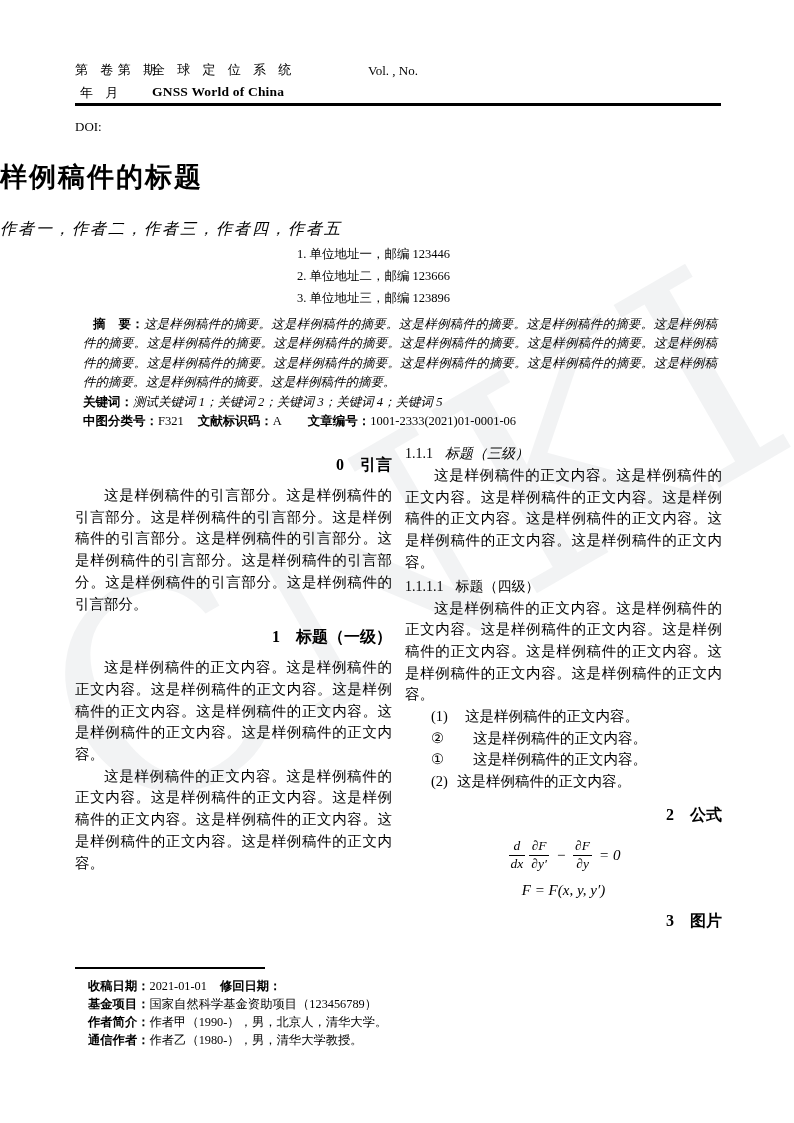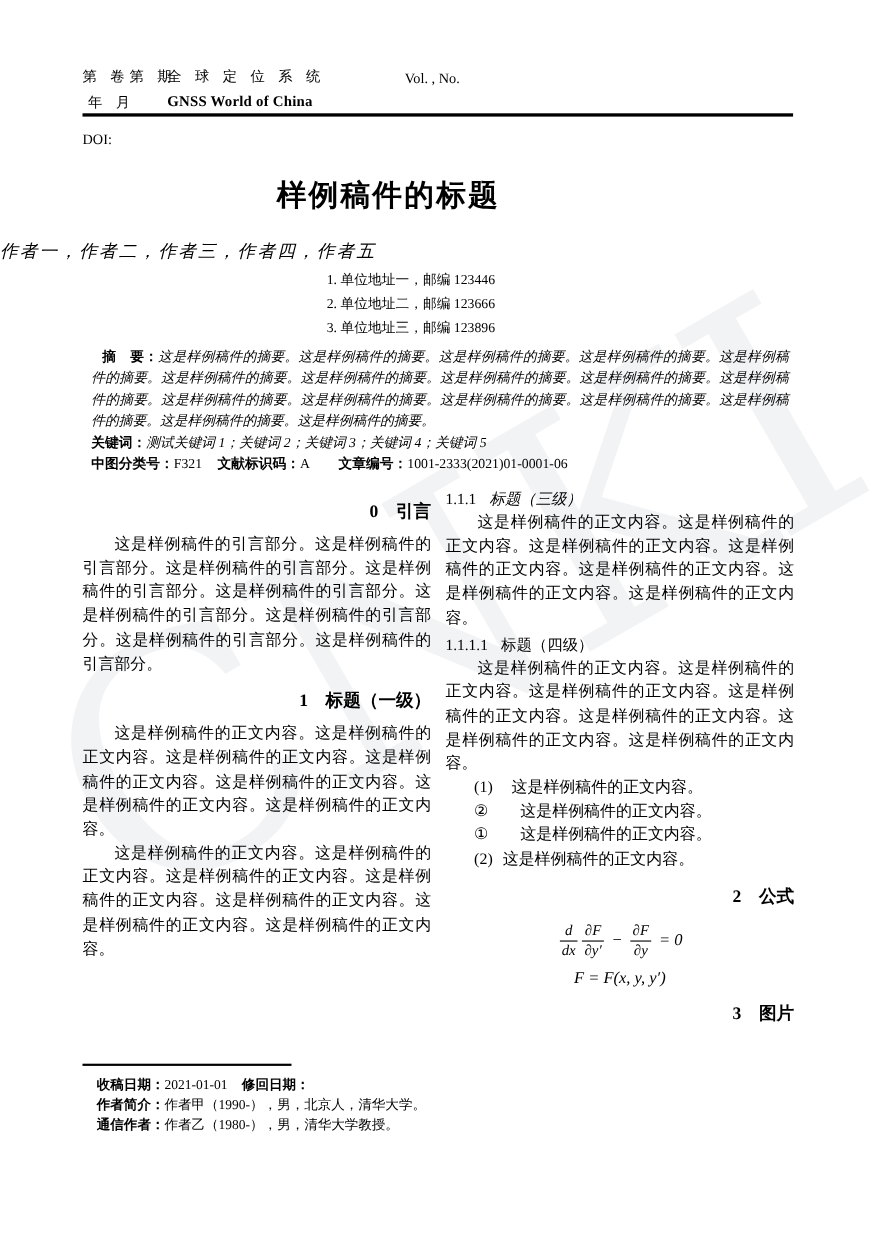--- a/index.html
+++ b/index.html
@@ -12,21 +12,21 @@
     font-family:"DejaVu Serif",serif;font-size:290px;font-weight:400;
     color:rgba(70,80,100,0.07);transform:rotate(-30deg);z-index:0;user-select:none;letter-spacing:-6px;}
   .content{position:absolute;left:0;top:0;width:794px;height:1123px;z-index:1;border-radius:26px;}
   
   .hcn{font-size:13px;letter-spacing:4.5px;white-space:nowrap;}
   .en{font-family:"Liberation Serif","DejaVu Serif",serif;}
   .jen{font-size:13.5px;font-weight:600;letter-spacing:0.2px;}
   .rule{position:absolute;left:75px;top:103px;width:646px;height:2.6px;background:#000;}
   .doi{font-size:13px;}
   
-  .doc-title{position:absolute;left:0;top:159px;width:706px;text-align:center;
+  .doc-title{position:absolute;left:0;top:159px;width:706px;text-align:left;
     font-family:"Liberation Sans","DejaVu Sans",sans-serif;font-weight:700;font-size:27px;letter-spacing:2px;margin:0;}
   .authors{position:absolute;left:0;top:219px;width:662px;
     font-style:italic;font-size:16px;letter-spacing:2px;margin:0;}
   .affils{position:absolute;left:0;top:243px;width:747px;text-align:center;font-size:12.5px;line-height:22px;}
   .affils div{margin:0;}
   
   .absblock{position:absolute;left:83px;top:315px;width:634px;font-size:12.5px;line-height:19.4px;text-align:justify;}
   .absblock p{margin:0;}
   .abs{text-indent:10px;}
   .kai{font-style:italic;}
@@ -132,18 +132,19 @@
         </div>
         <div class="eq2">F = F(x, y, y′)</div>
       </div>
 
       <h2 class="hmaj"><span class="hnum">3</span><span>图片</span></h2>
     </div>
 
     <div class="foot">
       <div class="fsep"></div>
       <div class="fline"><b>收稿日期：</b><span>2021-01-01</span><b class="fl2">修回日期：</b></div>
+      <div class="fline"><b>基金项目：</b><span>国家自然科学基金资助项目（123456789）</span></div>
       <div class="fline"><b>作者简介：</b><span>作者甲（1990-），男，北京人，清华大学。</span></div>
       <div class="fline"><b>通信作者：</b><span>作者乙（1980-），男，清华大学教授。</span></div>
     </div>
 
   </div>
 </div>
 
 </body></html>

